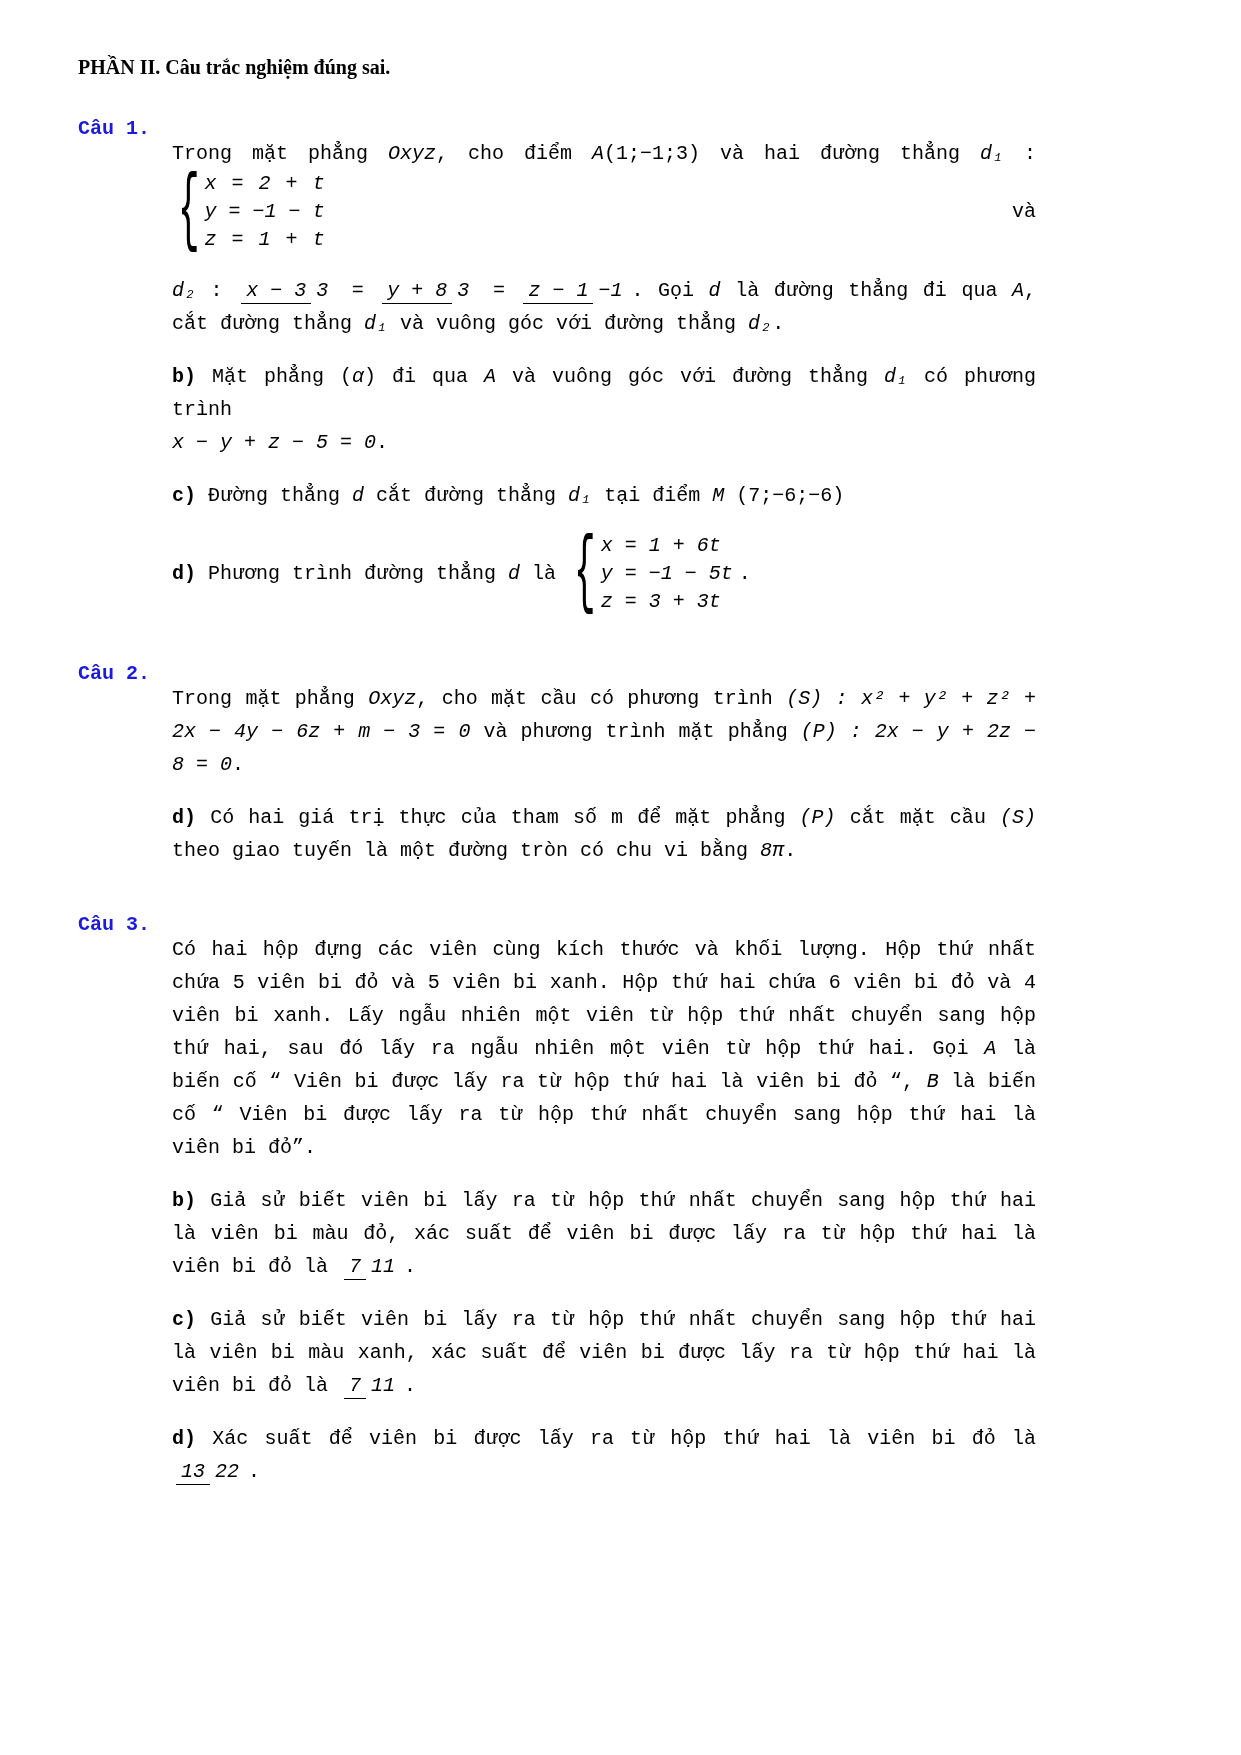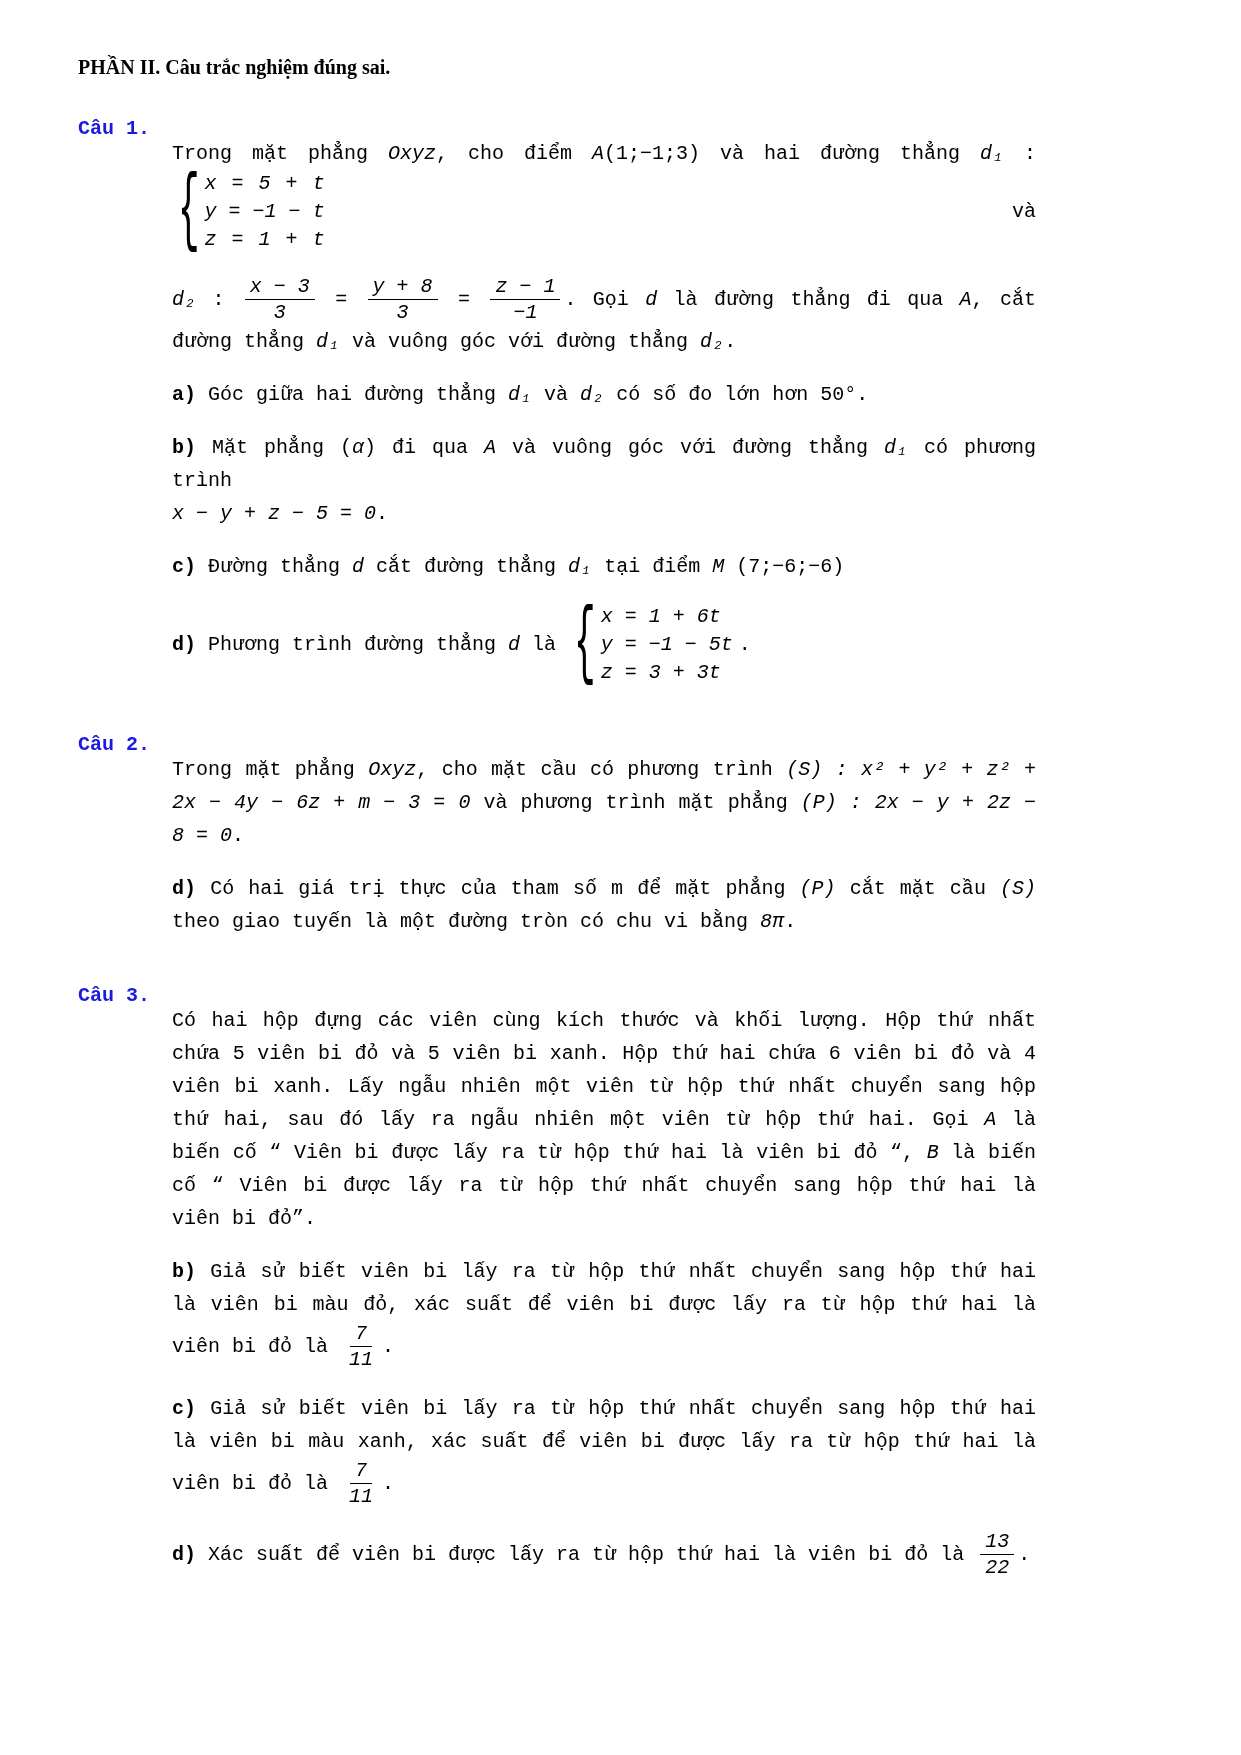--- a/index.html
+++ b/index.html
@@ -17,21 +17,21 @@
   .q { display: flex; align-items: flex-start; margin-bottom: 26px; font-family: Liberation Mono, monospace; }
   .qlabel { flex: 0 0 94px; font-weight: bold; color: var(--label-blue, #1a1ae0); }
   .qbody { flex: 1 1 auto; min-width: 0; }
   .para { text-align: justify; line-height: 33px; }
   .stretch { text-align-last: justify; }
   .opts { margin-top: 16px; }
   .opt { margin-top: 7px; }
   .bd { font-weight: bold; }
   .mi { font-style: italic; }
   .frac {
-    display: inline-flex; flex-direction: column; align-items: center;
+    display: inline-flex; flex-direction: row; align-items: center;
     vertical-align: middle; margin: 0 4px; font-style: italic; line-height: 25px;
   }
   .frac .num { padding: 0 5px; border-bottom: 1.4px solid #000; }
   .frac .den { padding: 0 5px; }
   .sys { display: inline-flex; align-items: center; vertical-align: middle; margin: 0 6px; }
   .sys .brace {
     font-size: 36px; line-height: 1; display: inline-block;
     transform: scaleY(2.4); transform-origin: 50% 50%; margin-right: 5px; font-weight: 400;
   }
   .sys .syslines { display: inline-flex; flex-direction: column; font-style: italic; line-height: 28px; text-align: left; }
@@ -42,37 +42,36 @@
 <div class="page">
 
   <div class="heading">PHẦN II. Câu trắc nghiệm đúng sai.</div>
 
   <section class="q">
     <div class="qlabel">Câu 1.</div>
     <div class="qbody">
       <p class="para stretch">Trong mặt phẳng <span class="mi">Oxyz</span>, cho điểm <span class="mi">A</span>(1;−1;3) và hai đường thẳng <span class="mi">d₁</span> : <span class="sys">
             <span class="brace">{</span>
             <span class="syslines">
-              <span class="sysline">x = 5 + t</span>
+              <span class="sysline">x = 2 + t</span>
               <span class="sysline">y = −1 − t</span>
               <span class="sysline">z = 1 + t</span>
             </span>
           </span> và</p>
       <p class="para"><span class="mi">d₂</span> : <span class="frac">
             <span class="num">x − 3</span>
             <span class="den">3</span>
           </span> = <span class="frac">
             <span class="num">y + 8</span>
             <span class="den">3</span>
           </span> = <span class="frac">
             <span class="num">z − 1</span>
             <span class="den">−1</span>
           </span>. Gọi <span class="mi">d</span> là đường thẳng đi qua <span class="mi">A</span>, cắt đường thẳng <span class="mi">d₁</span> và vuông góc với đường thẳng <span class="mi">d₂</span>.</p>
       <div class="opts">
-        <p class="para opt"><span class="bd">a)</span> Góc giữa hai đường thẳng <span class="mi">d₁</span> và <span class="mi">d₂</span> có số đo lớn hơn 50°.</p>
         <p class="para opt"><span class="bd">b)</span> Mặt phẳng (<span class="mi">α</span>) đi qua <span class="mi">A</span> và vuông góc với đường thẳng <span class="mi">d₁</span> có phương trình<br><span class="mi">x − y + z − 5 = 0</span>.</p>
         <p class="para opt"><span class="bd">c)</span> Đường thẳng <span class="mi">d</span> cắt đường thẳng <span class="mi">d₁</span> tại điểm <span class="mi">M</span> (7;−6;−6)</p>
         <p class="para opt"><span class="bd">d)</span> Phương trình đường thẳng <span class="mi">d</span> là <span class="sys">
               <span class="brace">{</span>
               <span class="syslines">
                 <span class="sysline">x = 1 + 6t</span>
                 <span class="sysline">y = −1 − 5t</span>
                 <span class="sysline">z = 3 + 3t</span>
               </span>
             </span>.</p>

